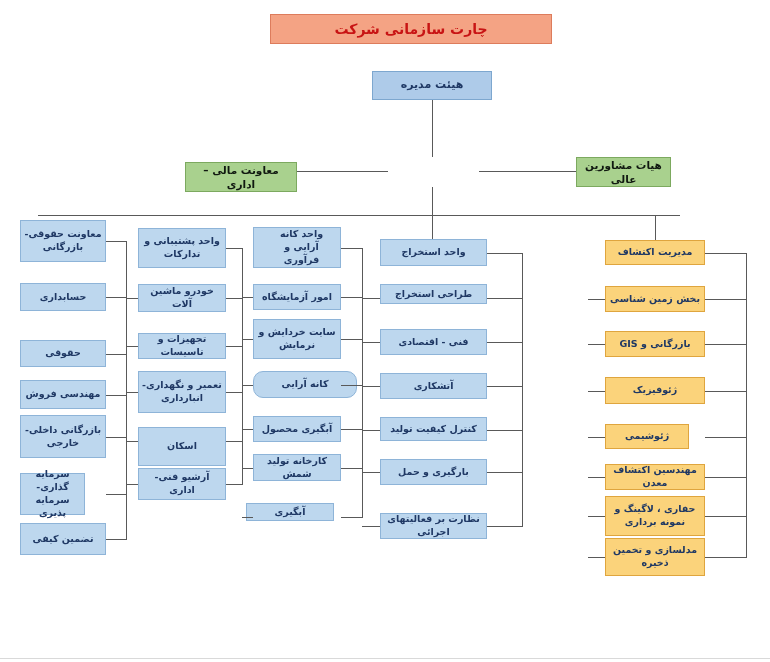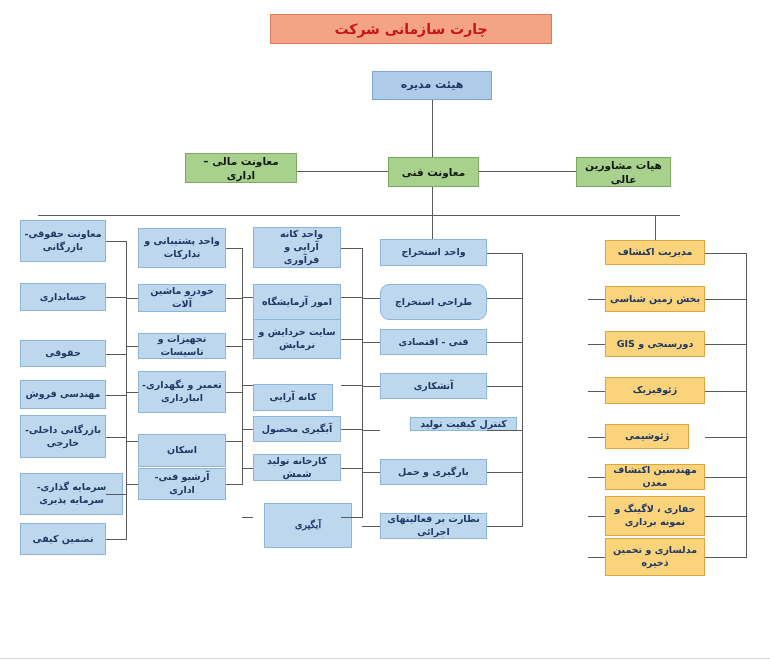--- a/index.html
+++ b/index.html
@@ -26,55 +26,54 @@
   .page-bottom{position:absolute;left:0;top:658px;width:770px;height:1px;background:#d9d9d9;}
 </style>
 </head>
 <body style="--title-fill: #f4a384; --title-border: #dd7c5c; --title-text: #c81414; --root-fill: #aecbe9; --root-border: #7da7cf; --blue-fill: #bdd7ee; --blue-border: #8eb4d8; --blue-text: #1f3864; --green-fill: #a9d18e; --green-border: #7ca95f; --orange-fill: #fbd37b; --orange-border: #dfa53e; --orange-text: #1f3864; --line-color: #595959;">
 
 <div id="chart">
   <div class="box titlebox" style="left:270px;top:14px;width:282px;height:30px;">چارت سازمانی شرکت</div>
 
   <div class="box rootbox" style="left:372px;top:71px;width:120px;height:29px;">هیئت مدیره</div>
 
-  <div class="box green" style="left:185px;top:153px;width:112px;height:30px;">معاونت مالی – اداری</div>
-  <div class="box green" style="left:388px;top:157px;width:91px;height:30px;">معاونت فنی</div>
+  <div class="box green" style="left:185px;top:162px;width:112px;height:30px;">معاونت مالی – اداری</div>
   <div class="box green" style="left:576px;top:157px;width:95px;height:30px;">هیات مشاورین عالی</div>
 
   <div id="nodes">
       <div class="box blue" style="left: 20px; top: 220px; width: 86px; height: 42px;">معاونت حقوقی- بازرگانی</div>
       <div class="box blue" style="left: 20px; top: 283px; width: 86px; height: 28px;">حسابداری</div>
       <div class="box blue" style="left: 20px; top: 340px; width: 86px; height: 27px;">حقوقی</div>
       <div class="box blue" style="left: 20px; top: 380px; width: 86px; height: 29px;">مهندسی فروش</div>
       <div class="box blue" style="left: 20px; top: 415px; width: 86px; height: 43px;">بازرگانی داخلی- خارجی</div>
-      <div class="box blue" style="left: 20px; top: 473px; width: 103px; height: 42px;">سرمایه گذاری- سرمایه پذیری</div>
+      <div class="box blue" style="left: 20px; top: 473px; width: 65px; height: 42px;">سرمایه گذاری- سرمایه پذیری</div>
       <div class="box blue" style="left: 20px; top: 523px; width: 86px; height: 32px;">تضمین کیفی</div>
       <div class="box blue" style="left: 138px; top: 228px; width: 88px; height: 40px;">واحد پشتیبانی و تدارکات</div>
       <div class="box blue" style="left: 138px; top: 284px; width: 88px; height: 28px;">خودرو ماشین آلات</div>
       <div class="box blue" style="left: 138px; top: 333px; width: 88px; height: 26px;">تجهیزات و تاسیسات</div>
       <div class="box blue" style="left: 138px; top: 371px; width: 88px; height: 42px;">تعمیر و نگهداری- انبارداری</div>
-      <div class="box blue" style="left: 138px; top: 427px; width: 88px; height: 33px; margin-top: 7px;">اسکان</div>
+      <div class="box blue" style="left: 138px; top: 427px; width: 88px; height: 39px;">اسکان</div>
       <div class="box blue" style="left: 138px; top: 468px; width: 88px; height: 32px;">آرشیو فنی-اداری</div>
       <div class="box blue" style="left: 253px; top: 227px; width: 88px; height: 41px; padding-left: 12px;">واحد کانه آرایی و فرآوری</div>
-      <div class="box blue" style="left: 253px; top: 284px; width: 88px; height: 36px;">امور آزمایشگاه</div>
+      <div class="box blue" style="left: 253px; top: 284px; width: 88px; height: 26px;">امور آزمایشگاه</div>
       <div class="box blue" style="left: 253px; top: 319px; width: 88px; height: 40px;">سایت خردایش و نرمایش</div>
-      <div class="box blue" style="left: 253px; top: 384px; width: 80px; height: 27px;">کانه آرایی</div>
+      <div class="box blue" style="left: 253px; top: 371px; width: 104px; height: 27px; border-radius: 10px;">کانه آرایی</div>
       <div class="box blue" style="left: 253px; top: 416px; width: 88px; height: 26px;">آبگیری محصول</div>
       <div class="box blue" style="left: 253px; top: 454px; width: 88px; height: 27px;">کارخانه تولید شمش</div>
-      <div class="box blue" style="left: 264px; top: 503px; width: 88px; height: 45px; font-family: Liberation Serif, serif;">آبگیری</div>
+      <div class="box blue" style="left: 246px; top: 503px; width: 88px; height: 18px;">آبگیری</div>
       <div class="box blue" style="left: 380px; top: 239px; width: 107px; height: 27px;">واحد استخراج</div>
-      <div class="box blue" style="left: 380px; top: 284px; width: 107px; height: 36px; border-radius: 9px;">طراحی استخراج</div>
+      <div class="box blue" style="left: 380px; top: 284px; width: 107px; height: 20px;">طراحی استخراج</div>
       <div class="box blue" style="left: 380px; top: 329px; width: 107px; height: 26px;">فنی - اقتصادی</div>
       <div class="box blue" style="left: 380px; top: 373px; width: 107px; height: 26px;">آتشکاری</div>
-      <div class="box blue" style="left: 380px; top: 417px; width: 107px; height: 14px; margin-left: 30px;">کنترل کیفیت تولید</div>
+      <div class="box blue" style="left: 380px; top: 417px; width: 107px; height: 24px;">کنترل کیفیت تولید</div>
       <div class="box blue" style="left: 380px; top: 459px; width: 107px; height: 26px;">بارگیری و حمل</div>
       <div class="box blue" style="left: 380px; top: 513px; width: 107px; height: 26px;">نظارت بر فعالیتهای اجرائی</div>
       <div class="box orange" style="left: 605px; top: 240px; width: 100px; height: 25px;">مدیریت اکتشاف</div>
       <div class="box orange" style="left: 605px; top: 286px; width: 100px; height: 26px;">بخش زمین شناسی</div>
-      <div class="box orange" style="left: 605px; top: 331px; width: 100px; height: 26px;">دورسنجی و GIS</div>
+      <div class="box orange" style="left: 605px; top: 331px; width: 100px; height: 26px;">بازرگانی و GIS</div>
       <div class="box orange" style="left: 605px; top: 377px; width: 100px; height: 27px;">ژئوفیزیک</div>
       <div class="box orange" style="left: 605px; top: 424px; width: 84px; height: 25px;">ژئوشیمی</div>
       <div class="box orange" style="left: 605px; top: 464px; width: 100px; height: 26px;">مهندسین اکتشاف معدن</div>
       <div class="box orange" style="left: 605px; top: 496px; width: 100px; height: 40px;">حفاری ، لاگینگ و نمونه برداری</div>
       <div class="box orange" style="left: 605px; top: 538px; width: 100px; height: 38px;">مدلسازی و تخمین ذخیره</div>
     </div>
   <div id="lines">
       <div class="line" style="left: 106px; top: 241px; width: 20px; height: 1px;"></div>
       <div class="line" style="left: 106px; top: 297px; width: 20px; height: 1px;"></div>
       <div class="line" style="left: 106px; top: 354px; width: 20px; height: 1px;"></div>

